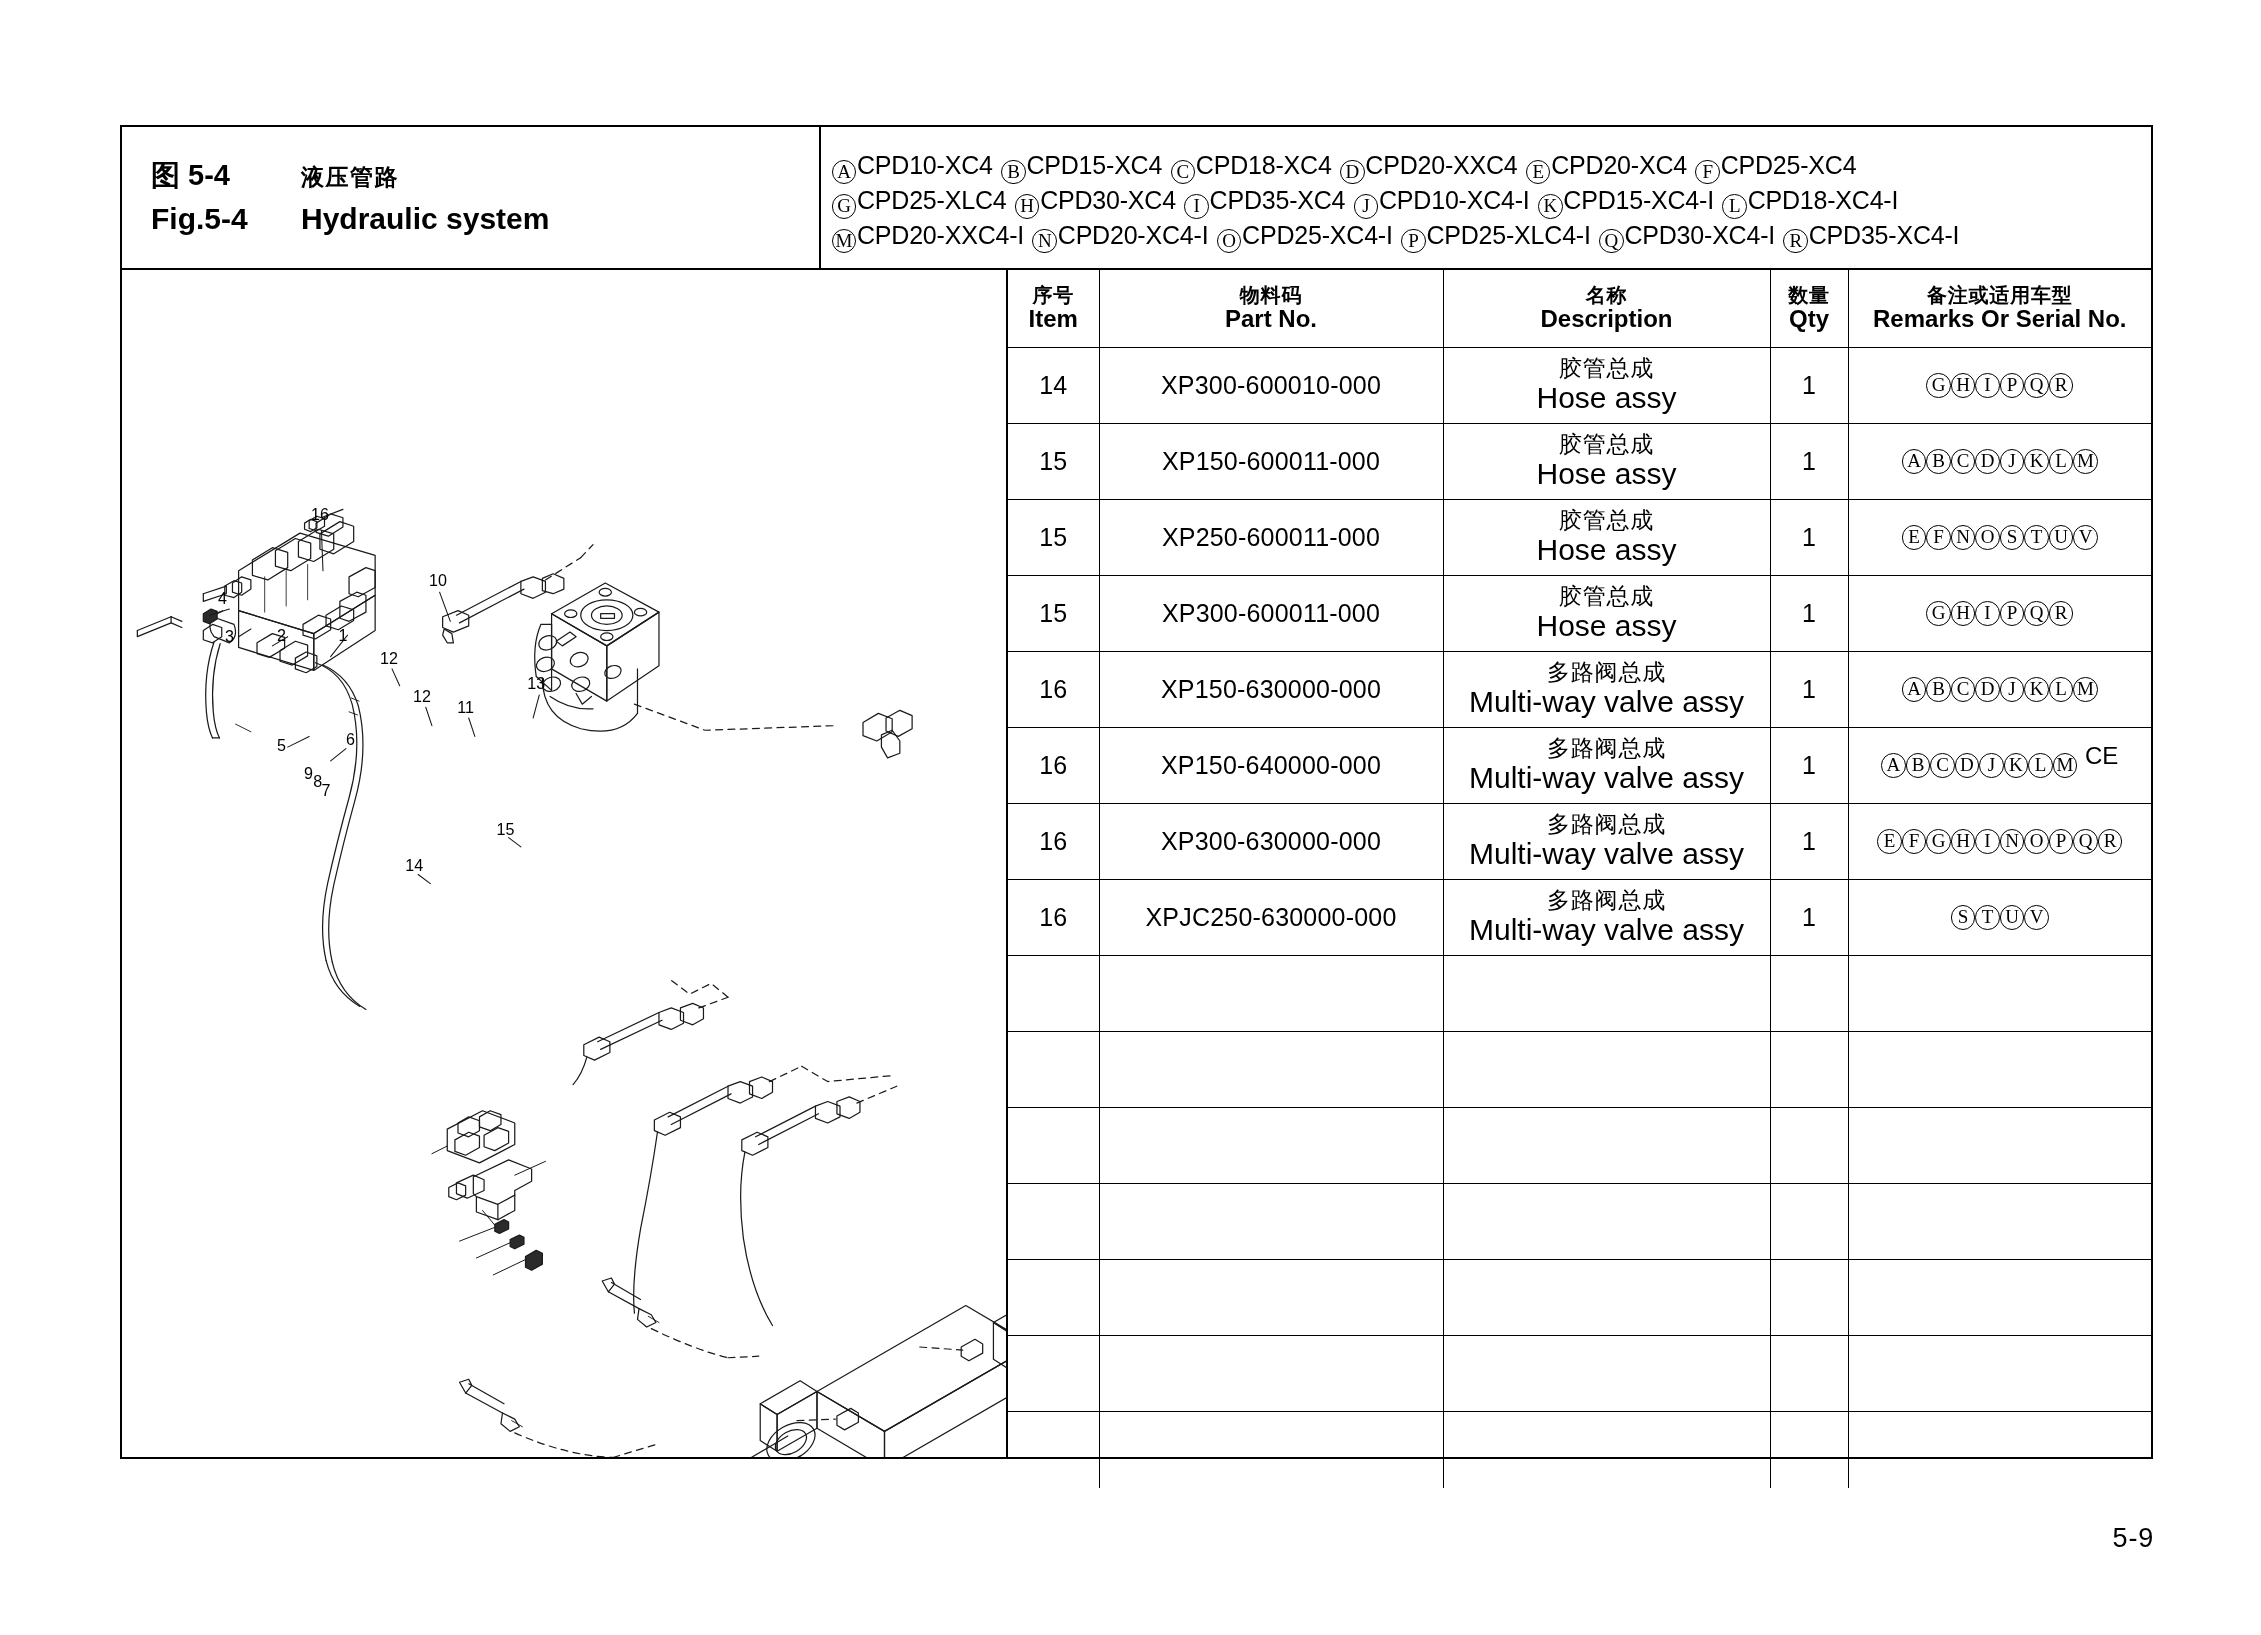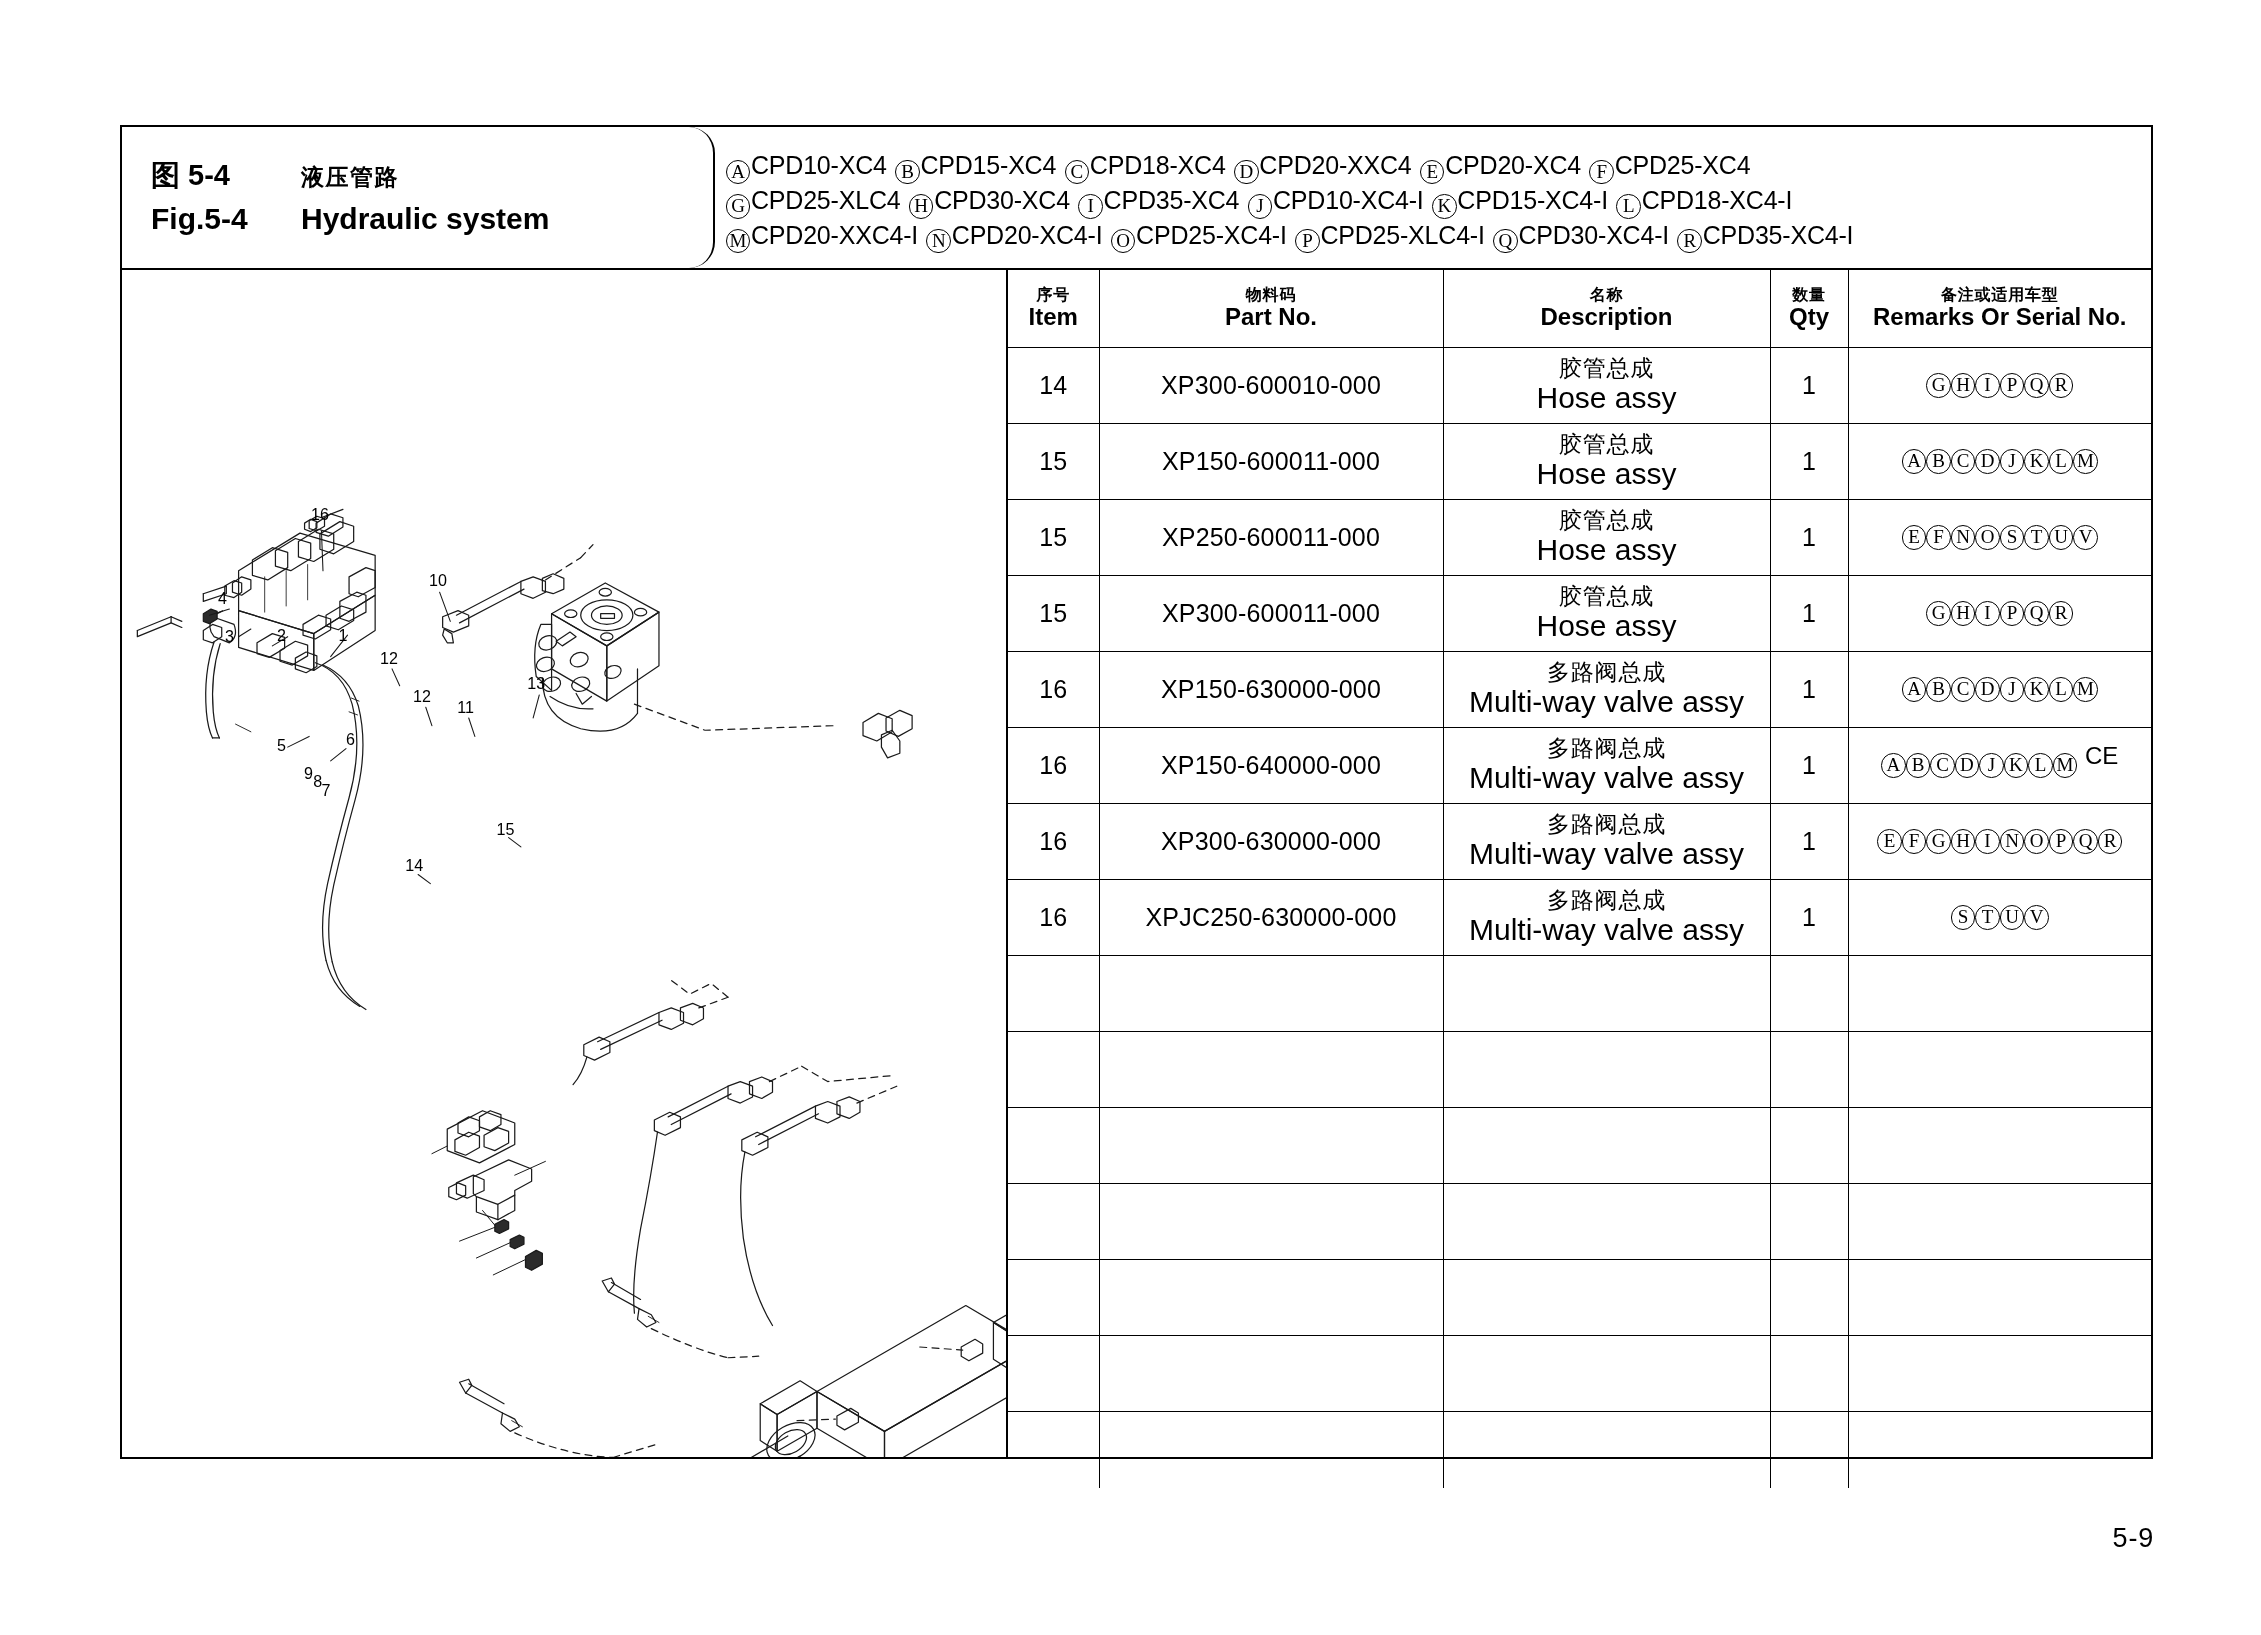--- a/index.html
+++ b/index.html
@@ -31,28 +31,27 @@
   #header-band {
     position: absolute;
     left: 0; top: 0;
     width: 100%;
     height: 143px;
     box-sizing: border-box;
     border-bottom: 2.3px solid #000;
     display: flex;
   }
   #title-block {
-    width: 593px;
+    width: 699px;
     box-sizing: border-box;
     border-right: 2.3px solid #000;
     display: flex;
     flex-direction: column;
     justify-content: center;
     padding-left: 29px;
-    border-radius: 26px;
   }
   .title-row {
     display: flex;
     align-items: baseline;
     line-height: 1.0;
     margin: 7px 0;
     white-space: nowrap;
   }
   .title-label {
     font-weight: bold;
@@ -138,21 +137,21 @@
   table.parts tr > td:last-child,
   table.parts tr > th:last-child { border-right: none; }
   table.parts tr:last-child > td { border-bottom: none; }
 
   .col-item  { width: 91px; }
   .col-part  { width: 344px; }
   .col-desc  { width: 327px; }
   .col-qty   { width: 78px; }
 
   thead th { height: 77px; }
-  .th-cn { font-size: 16px; line-height: 1.12; letter-spacing: 0.8px; }
+  .th-cn { font-size: 20px; line-height: 1.12; letter-spacing: 0.8px; }
   .th-en { font-size: 24px; line-height: 1.12; }
 
   tbody tr { height: 76px; }
   .cell-item { font-size: 25px; }
   .cell-part { font-size: 25px; letter-spacing: 0.2px; }
   .cell-qty  { font-size: 25px; }
   .desc-cn { font-size: 23px; line-height: 1.15; letter-spacing: 0.8px; }
   .desc-en { font-size: 30px; line-height: 1.15; }
   .cell-desc { text-align: left; padding-left: 17px; }
   .cell-remarks { font-size: 0; line-height: 0; }

